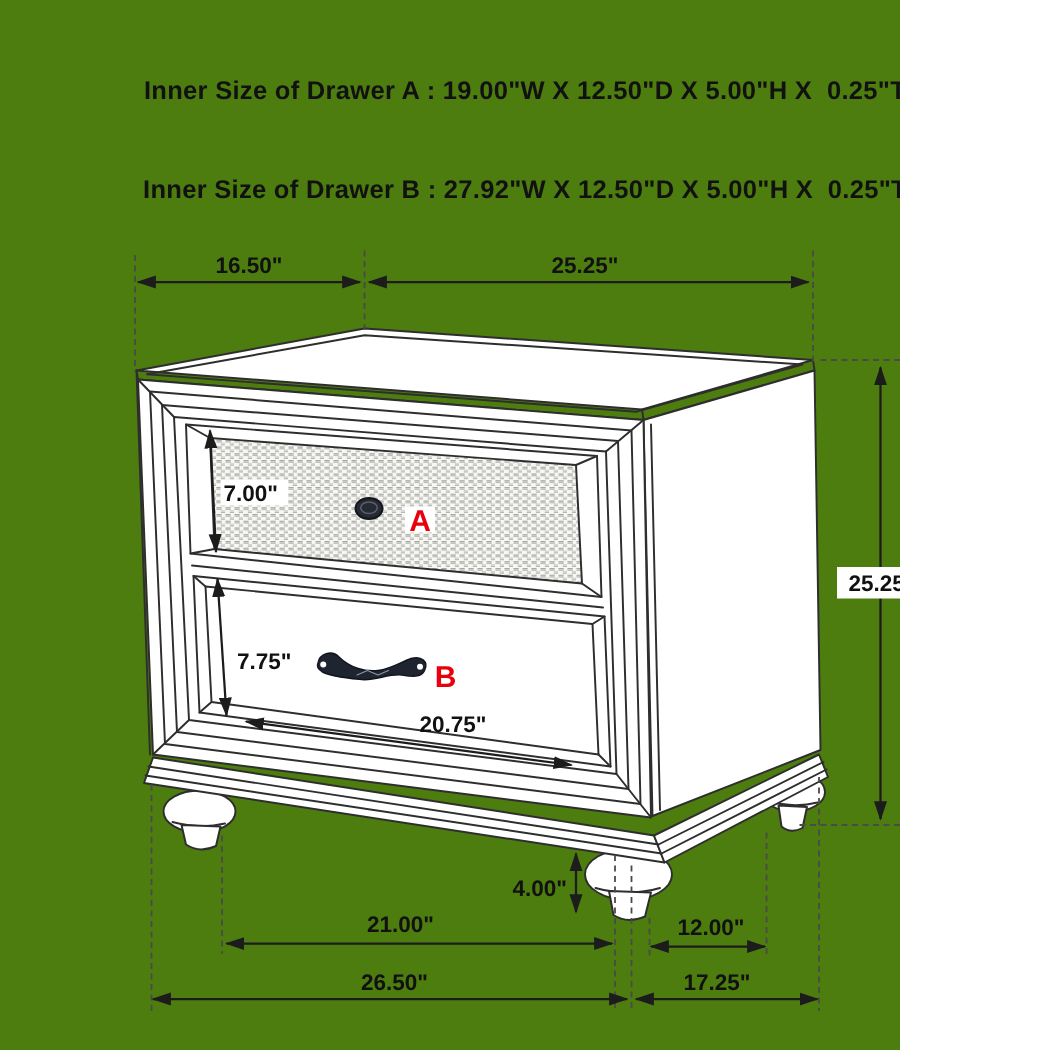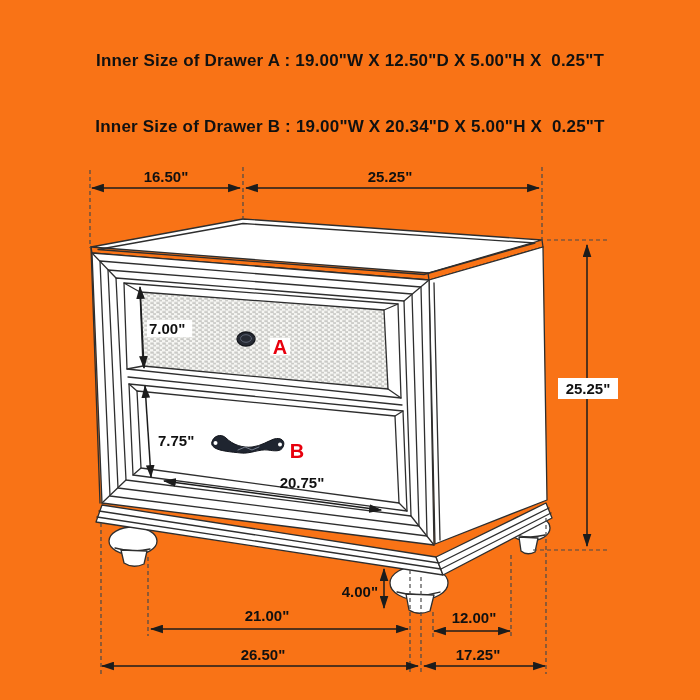--- a/index.html
+++ b/index.html
@@ -1,30 +1,30 @@
 <!DOCTYPE html>
 <html><head>
 <meta charset="utf-8">
 <style>
   html,body{margin:0;padding:0;background:#fff;}
-  .page{position:relative;width:700px;height:700px;background:#f97316;overflow:hidden;
+  .page{position:relative;width:600px;height:700px;background:#4d7c0f;overflow:hidden;
         font-family:"Liberation Sans",sans-serif;}
   .header{position:absolute;top:6px;left:0;width:700px;text-align:center;
           font-size:17px;font-weight:700;color:#111;line-height:22px;letter-spacing:.2px;white-space:pre;}
   svg{position:absolute;top:0;left:0;}
   .dimtxt{font-family:"Liberation Sans",sans-serif;font-size:15px;font-weight:700;fill:#111;}
   .redlbl{font-family:"Liberation Sans",sans-serif;font-size:20px;font-weight:700;fill:#e8000d;}
 </style>
 </head>
 <body>
 
 <div class="page">
   <div class="header">
     <div>Inner Size of Drawer A : 19.00"W X 12.50"D X 5.00"H X  0.25"T</div>
-    <div>Inner Size of Drawer B : 19.00"W X 20.34"D X 5.00"H X  0.25"T</div>
+    <div>Inner Size of Drawer B : 27.92"W X 12.50"D X 5.00"H X  0.25"T</div>
   </div>
 
   <svg width="700" height="700" viewBox="0 0 700 700">
     <defs>
       <marker id="arr" viewBox="0 0 12 8" refX="11" refY="4" markerWidth="13" markerHeight="9" orient="auto" markerUnits="userSpaceOnUse">
         <path d="M0,0 L12,4 L0,8 Z" fill="#1c1c1c"></path>
       </marker>
       <marker id="arrS" viewBox="0 0 12 8" refX="11" refY="4" markerWidth="13" markerHeight="9" orient="auto-start-reverse" markerUnits="userSpaceOnUse">
         <path d="M0,0 L12,4 L0,8 Z" fill="#1c1c1c"></path>
       </marker>

